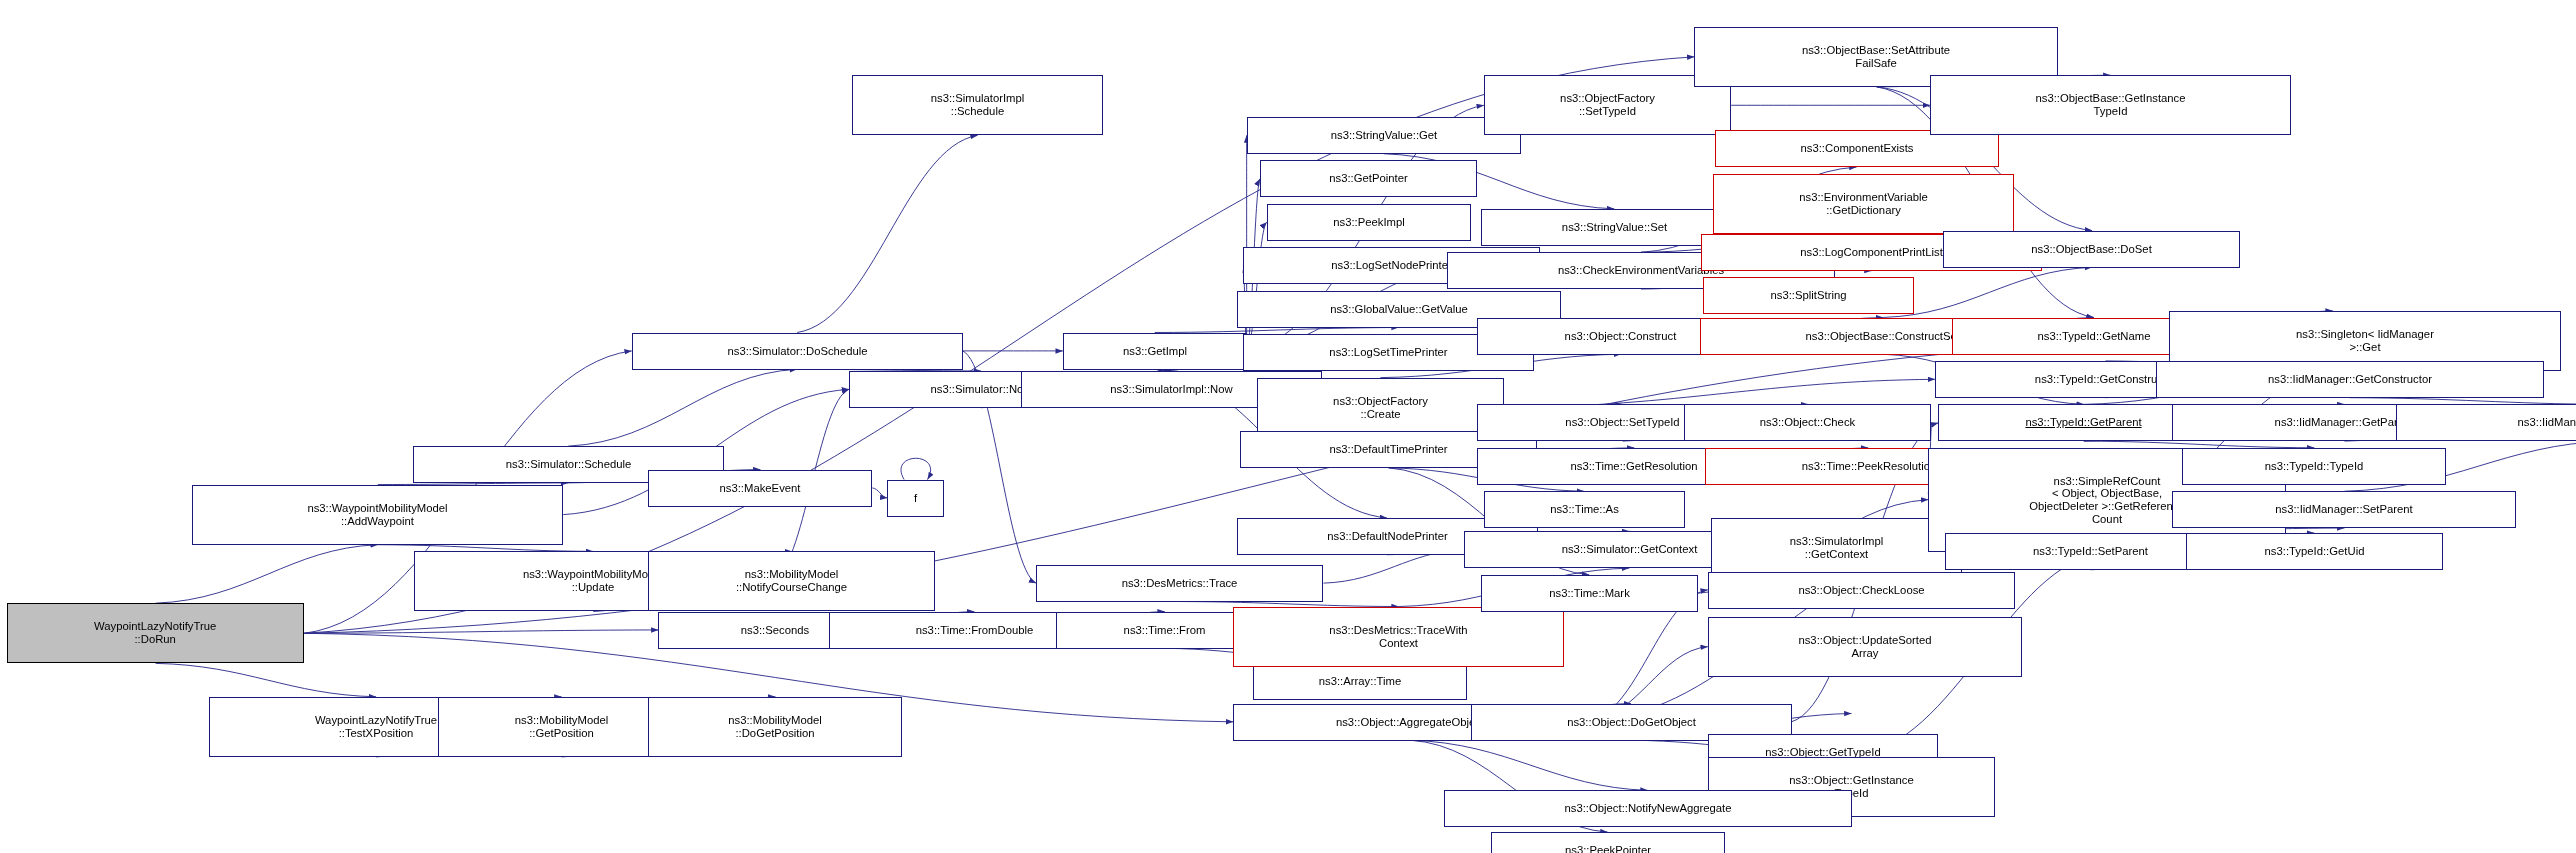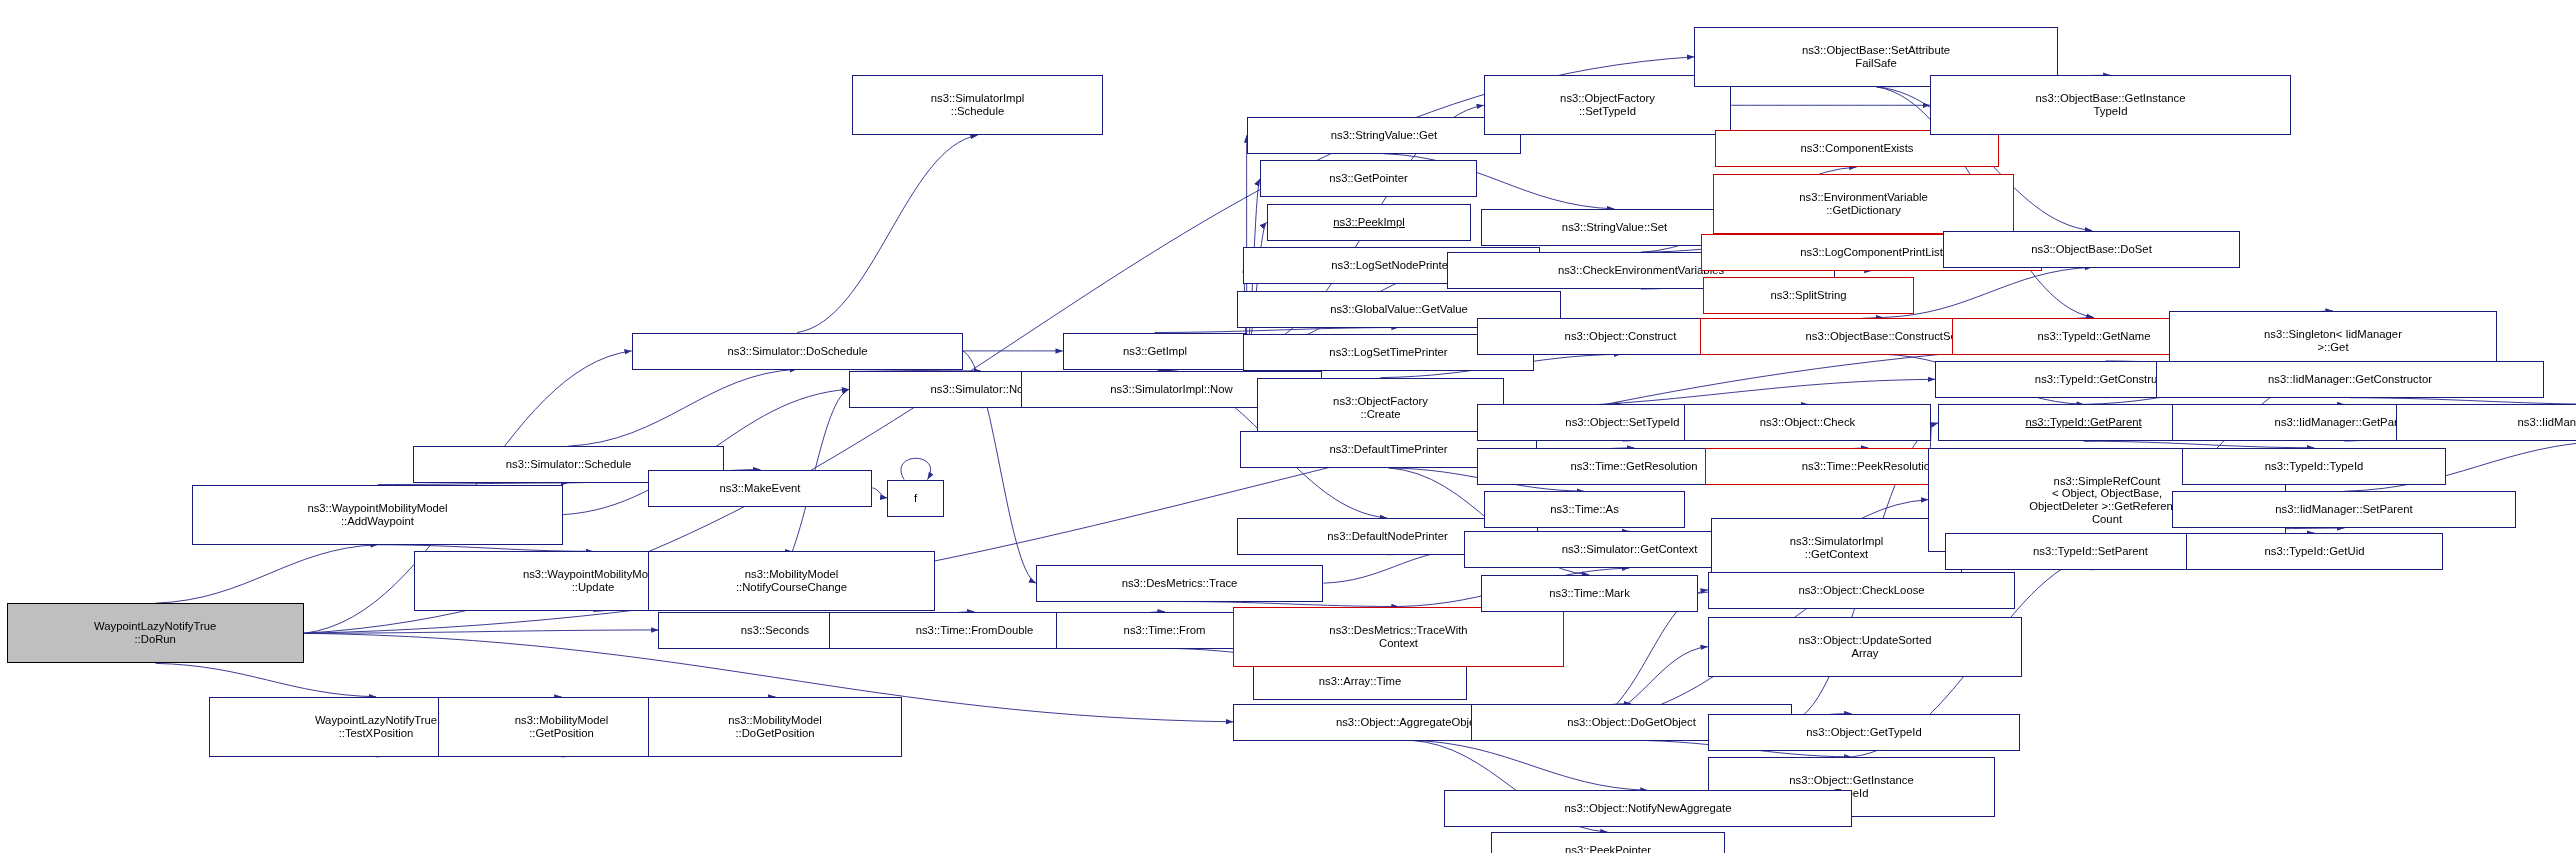--- a/index.html
+++ b/index.html
@@ -138,21 +138,21 @@
 ::DoGetPosition</div>
       <div class="node" style="left: 829px; top: 612px; width: 291px; height: 37px;">ns3::Time::FromDouble</div>
       <div class="node" style="left: 1056px; top: 612px; width: 217px; height: 37px;">ns3::Time::From</div>
       <div class="node" style="left: 1253px; top: 663px; width: 214px; height: 37px;">ns3::Array::Time</div>
       <div class="node" style="left: 1036px; top: 565px; width: 287px; height: 37px;">ns3::DesMetrics::Trace</div>
       <div class="node red" style="left: 1233px; top: 607px; width: 331px; height: 60px;">ns3::DesMetrics::TraceWith
 Context</div>
       <div class="node" style="left: 1063px; top: 333px; width: 184px; height: 37px;">ns3::GetImpl</div>
       <div class="node" style="left: 1247px; top: 117px; width: 274px; height: 37px;">ns3::StringValue::Get</div>
       <div class="node" style="left: 1260px; top: 160px; width: 217px; height: 37px;">ns3::GetPointer</div>
-      <div class="node" style="left: 1267px; top: 204px; width: 204px; height: 37px; text-decoration: underline;">ns3::PeekImpl</div>
+      <div class="node" style="left: 1267px; top: 204px; width: 204px; height: 37px;">ns3::PeekImpl</div>
       <div class="node" style="left: 1243px; top: 247px; width: 297px; height: 37px;">ns3::LogSetNodePrinter</div>
       <div class="node" style="left: 1237px; top: 291px; width: 324px; height: 37px;">ns3::GlobalValue::GetValue</div>
       <div class="node" style="left: 1243px; top: 334px; width: 291px; height: 37px;">ns3::LogSetTimePrinter</div>
       <div class="node" style="left: 1257px; top: 378px; width: 247px; height: 60px;">ns3::ObjectFactory
 ::Create</div>
       <div class="node" style="left: 1240px; top: 431px; width: 297px; height: 37px;">ns3::DefaultTimePrinter</div>
       <div class="node" style="left: 1237px; top: 518px; width: 301px; height: 37px;">ns3::DefaultNodePrinter</div>
       <div class="node" style="left: 1484px; top: 75px; width: 247px; height: 60px;">ns3::ObjectFactory
 ::SetTypeId</div>
       <div class="node" style="left: 1694px; top: 27px; width: 364px; height: 60px;">ns3::ObjectBase::SetAttribute
@@ -173,37 +173,37 @@
       <div class="node" style="left: 1484px; top: 491px; width: 201px; height: 37px;">ns3::Time::As</div>
       <div class="node" style="left: 1464px; top: 531px; width: 331px; height: 37px;">ns3::Simulator::GetContext</div>
       <div class="node" style="left: 1711px; top: 518px; width: 251px; height: 60px;">ns3::SimulatorImpl
 ::GetContext</div>
       <div class="node" style="left: 1481px; top: 575px; width: 217px; height: 37px;">ns3::Time::Mark</div>
       <div class="node" style="left: 1708px; top: 572px; width: 307px; height: 37px;">ns3::Object::CheckLoose</div>
       <div class="node" style="left: 1708px; top: 617px; width: 314px; height: 60px;">ns3::Object::UpdateSorted
 Array</div>
       <div class="node" style="left: 1233px; top: 704px; width: 354px; height: 37px;">ns3::Object::AggregateObject</div>
       <div class="node" style="left: 1471px; top: 704px; width: 321px; height: 37px;">ns3::Object::DoGetObject</div>
-      <div class="node" style="left: 1708px; top: 714px; width: 312px; height: 37px;">ns3::Object::GetTypeId</div>
+      <div class="node" style="left: 1708px; top: 734px; width: 230px; height: 37px;">ns3::Object::GetTypeId</div>
       <div class="node" style="left: 1708px; top: 757px; width: 287px; height: 60px;">ns3::Object::GetInstance
 TypeId</div>
       <div class="node" style="left: 1444px; top: 790px; width: 408px; height: 37px;">ns3::Object::NotifyNewAggregate</div>
       <div class="node" style="left: 1491px; top: 832px; width: 234px; height: 37px;">ns3::PeekPointer</div>
       <div class="node" style="left: 1930px; top: 75px; width: 361px; height: 60px; text-align: center;">ns3::ObjectBase::GetInstance
 TypeId</div>
       <div class="node" style="left: 1943px; top: 231px; width: 297px; height: 37px;">ns3::ObjectBase::DoSet</div>
       <div class="node red" style="left: 1952px; top: 318px; width: 284px; height: 37px;">ns3::TypeId::GetName</div>
       <div class="node" style="left: 1935px; top: 361px; width: 341px; height: 37px;">ns3::TypeId::GetConstructor</div>
       <div class="node" style="left: 1938px; top: 404px; width: 291px; height: 37px; text-decoration: underline;">ns3::TypeId::GetParent</div>
       <div class="node" style="left: 1928px; top: 448px; width: 358px; height: 104px;">ns3::SimpleRefCount
 &lt; Object, ObjectBase,
 ObjectDeleter &gt;::GetReference
 Count</div>
       <div class="node" style="left: 1945px; top: 533px; width: 291px; height: 37px;">ns3::TypeId::SetParent</div>
-      <div class="node" style="left: 2169px; top: 311px; width: 328px; height: 60px;">ns3::Singleton&lt; IidManager
+      <div class="node" style="left: 2169px; top: 311px; width: 392px; height: 60px;">ns3::Singleton&lt; IidManager
 &gt;::Get</div>
       <div class="node" style="left: 2156px; top: 361px; width: 388px; height: 37px;">ns3::IidManager::GetConstructor</div>
       <div class="node" style="left: 2172px; top: 404px; width: 344px; height: 37px;">ns3::IidManager::GetParent</div>
       <div class="node" style="left: 2182px; top: 448px; width: 264px; height: 37px;">ns3::TypeId::TypeId</div>
       <div class="node" style="left: 2172px; top: 491px; width: 344px; height: 37px;">ns3::IidManager::SetParent</div>
       <div class="node" style="left: 2186px; top: 533px; width: 257px; height: 37px;">ns3::TypeId::GetUid</div>
       <div class="node" style="left: 2396px; top: 404px; width: 424px; height: 37px;">ns3::IidManager::LookupInformation</div>
     </div>
 </div>
 

